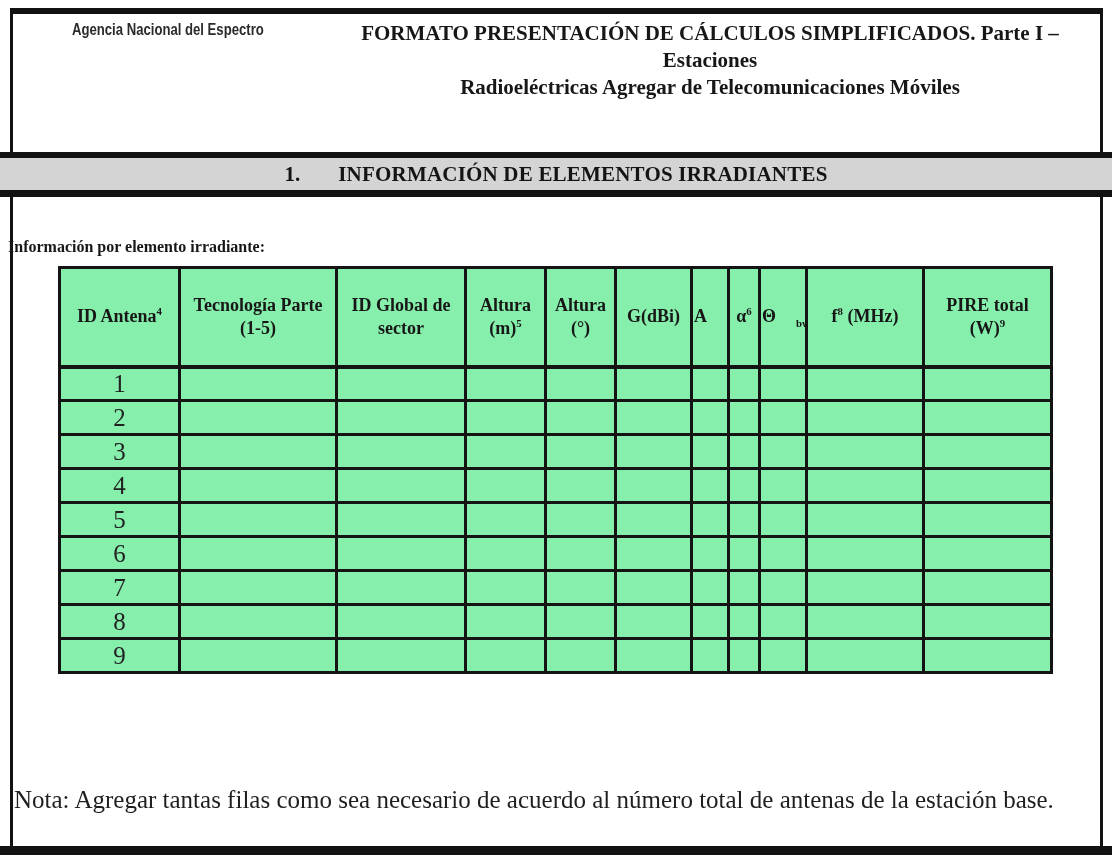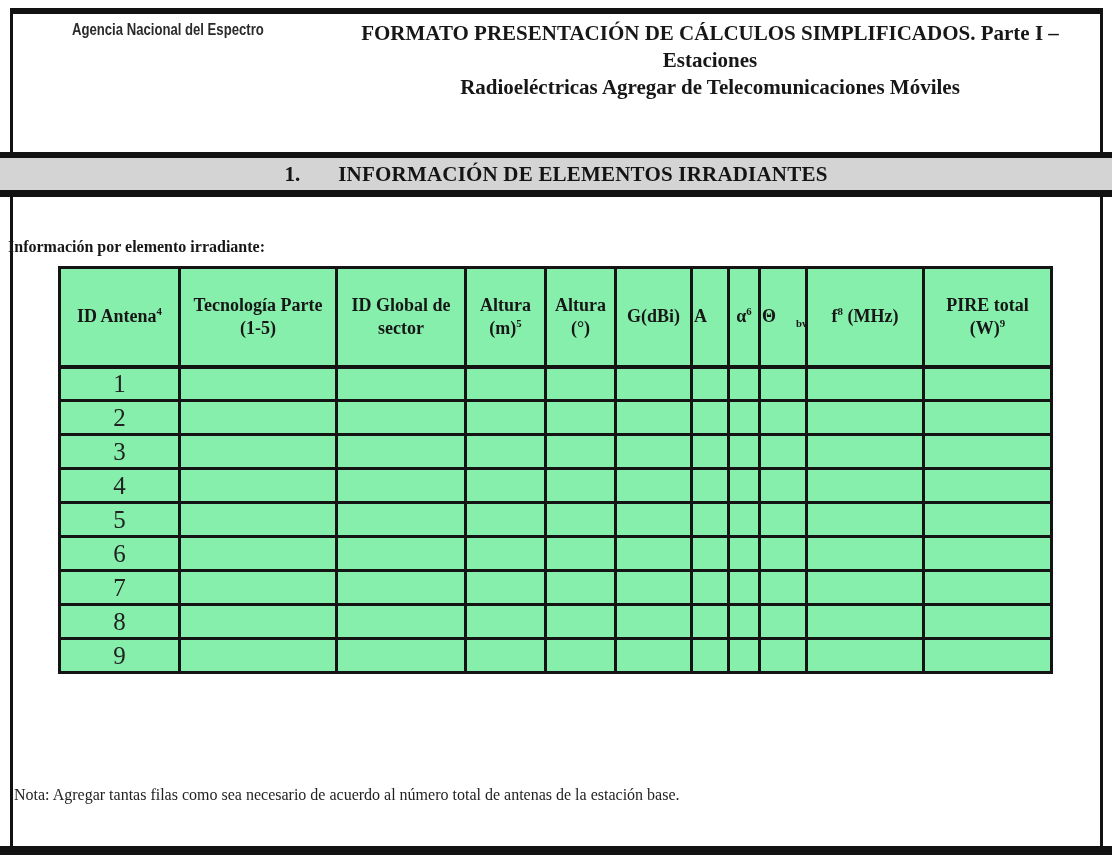--- a/index.html
+++ b/index.html
@@ -71,21 +71,21 @@
     color:#171717; padding:2px 1px;
   }
   .antenna-table thead th { border-bottom-width:4px; }
   .antenna-table td { height:34px; font-size:25px; font-weight:normal; color:#222; }
   .antenna-table sup { font-size:0.60em; vertical-align:super; line-height:0; }
   .antenna-table sub { font-size:0.60em; vertical-align:sub;   line-height:0;padding-left:20px; }
 
   
   .note-line {
     position:absolute; left:14px; top:786px; width:1070px;
-    font-size:16px; color:#1f1f1f;
+    font-size:25px; color:#1f1f1f;
   }
 </style>
 </head>
 <body>
 
 <div class="frame-top"></div>
 <div class="frame-left"></div>
 <div class="frame-right"></div>
 <div class="frame-bottom"></div>
 

